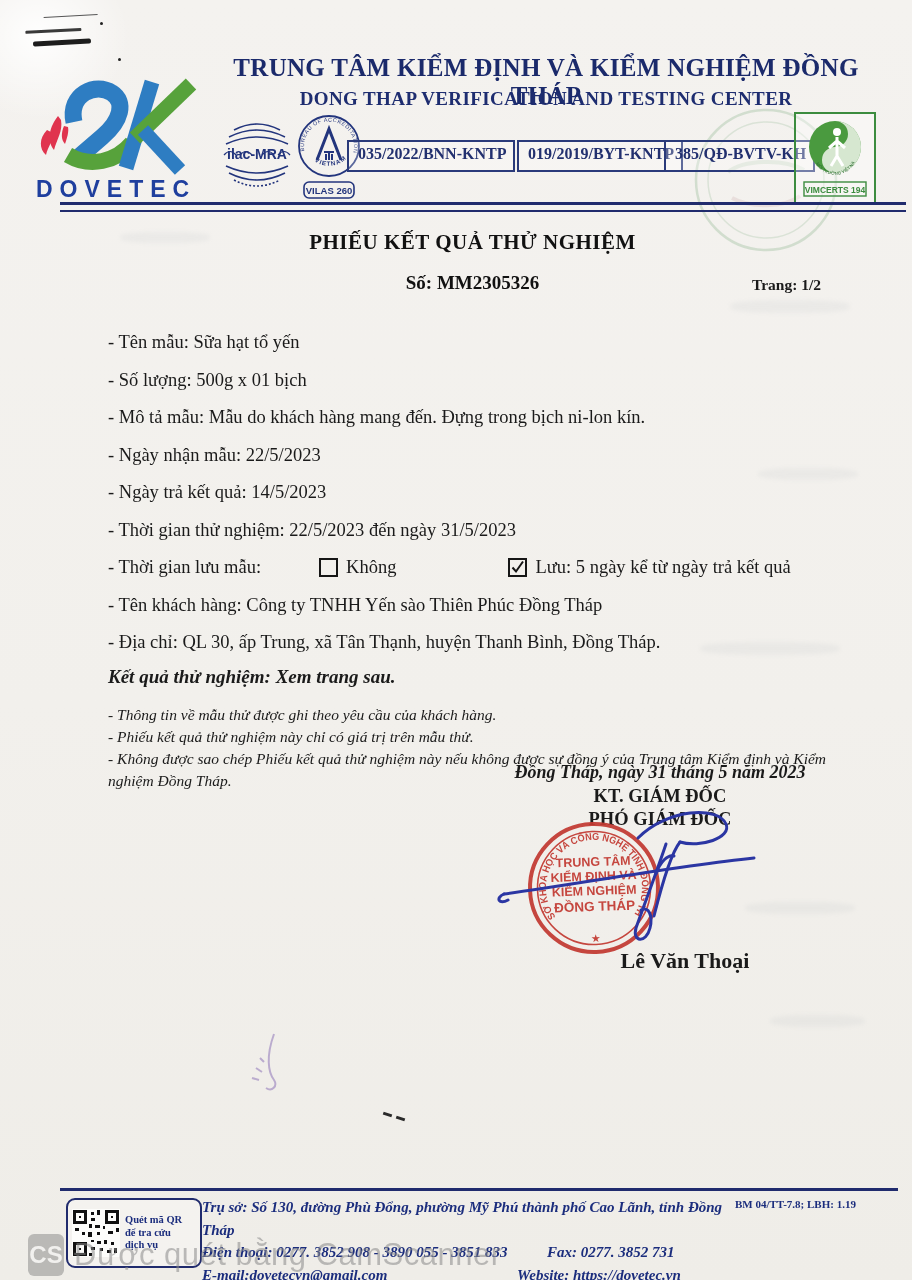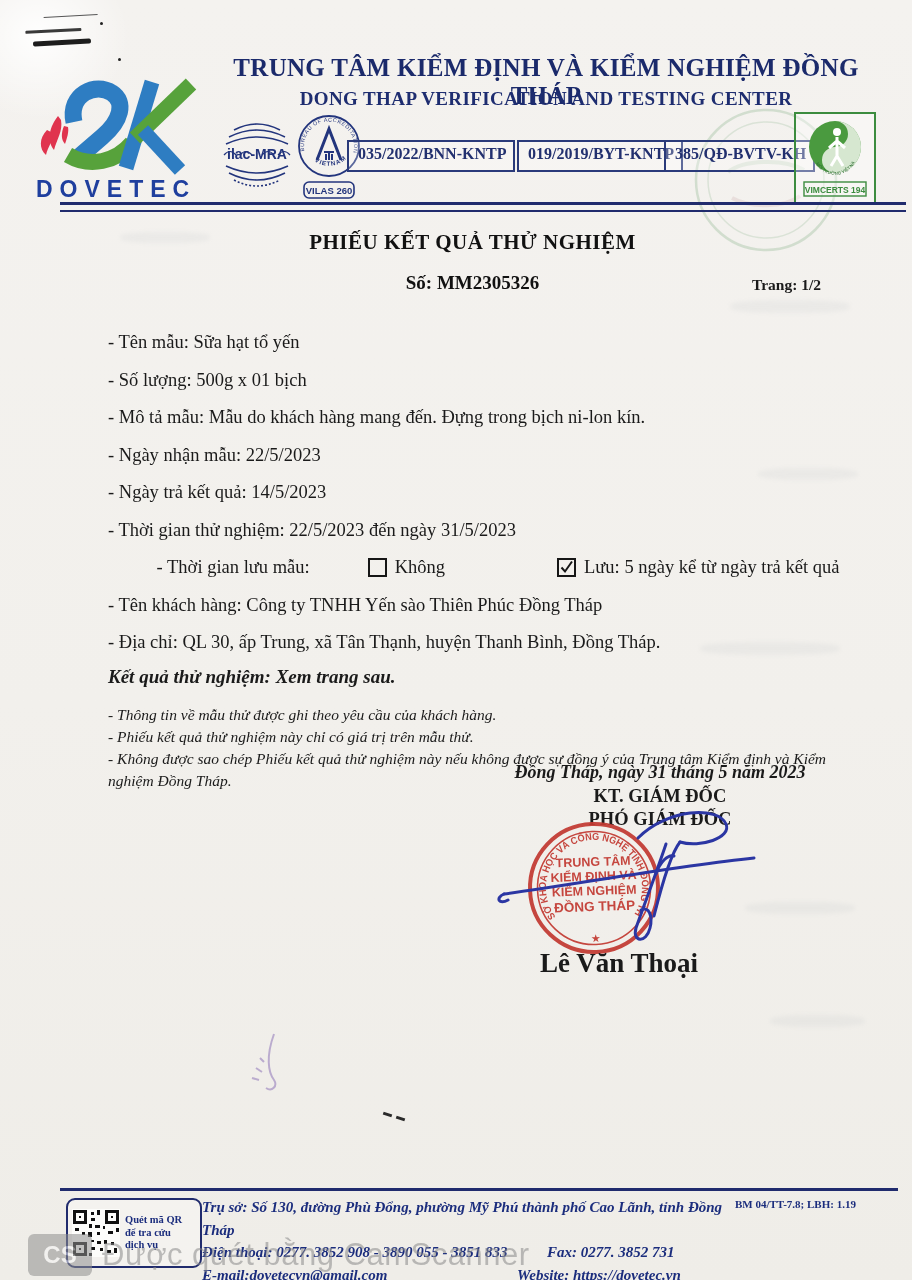--- a/index.html
+++ b/index.html
@@ -18,47 +18,47 @@
   .dbl-line{left:60px;top:202px;width:846px;height:5px;border-top:3px solid #202b6d;
             border-bottom:2px solid #202b6d;}
   
   .doc-title{left:30px;top:230px;width:885px;text-align:center;font-weight:bold;
              font-size:21px;letter-spacing:.5px;color:#111;}
   .doc-number{left:30px;top:272px;width:885px;text-align:center;font-weight:bold;
               font-size:19px;color:#111;}
   .page-label{left:752px;top:276px;font-weight:bold;font-size:15.5px;}
   .items{left:108px;top:330px;width:780px;display:flex;flex-direction:column;gap:13.5px;
          font-size:18.5px;line-height:24px;}
-  .ret-row{display:flex;align-items:center;justify-content:center;}
+  .ret-row{display:flex;align-items:center;}
   .cb{display:inline-block;width:15px;height:15px;border:2px solid #161616;
       background:transparent;flex:0 0 auto;}
   .cb svg{display:block;}
   .result-line{left:108px;top:666px;font-weight:bold;font-style:italic;font-size:19px;}
   .notes{left:108px;top:704px;width:760px;font-style:italic;font-size:15.5px;line-height:22px;}
   
   .sig-date{left:440px;top:762px;width:440px;text-align:center;font-weight:bold;
             font-style:italic;font-size:18px;}
   .sig-t1{left:440px;top:786px;width:440px;text-align:center;font-weight:bold;font-size:18.5px;}
   .sig-t2{left:440px;top:809px;width:440px;text-align:center;font-weight:bold;font-size:18.5px;}
-  .sig-name{left:540px;top:948px;width:290px;text-align:left;font-weight:bold;font-size:27px;}
+  .sig-name{left:540px;top:948px;width:290px;text-align:center;font-weight:bold;font-size:22px;}
   
   .foot-line{left:60px;top:1188px;width:838px;height:3px;background:#202b6d;}
   .qr-box{left:66px;top:1198px;width:124px;height:62px;border:2px solid #202b6d;
           border-radius:9px;display:flex;align-items:center;gap:5px;padding:2px 4px;
           background:rgba(255,255,255,.3);}
   .qr-caption{font-size:10.5px;line-height:12.5px;color:#1b2d7d;font-weight:bold;}
   .foot-text{left:202px;top:1196px;width:530px;font-style:italic;font-size:15px;
              line-height:22.5px;color:#1b2d7d;font-weight:bold;}
   .foot-row{display:flex;}
   .form-code{left:735px;top:1198px;font-weight:bold;font-size:11px;color:#1b2d7d;
              font-family:"Liberation Serif",serif;}
   
   .watermark{left:28px;top:1234px;display:flex;align-items:center;gap:10px;opacity:.55;
              font-family:"Liberation Sans","DejaVu Sans",sans-serif;z-index:40;}
-  .cs-badge{width:64px;height:42px;background:#8f8f8f;border-radius:6px;color:#f4f4f4;
+  .cs-badge{width:36px;height:42px;background:#8f8f8f;border-radius:6px;color:#f4f4f4;
             display:flex;align-items:center;justify-content:center;font-weight:bold;font-size:24px;}
   .cs-text{font-size:31px;color:#8a8a8a;letter-spacing:.5px;}
   .smudge{background:#97a0a8;opacity:.09;filter:blur(2px);border-radius:40%;}
   .torn{left:0;top:0;width:130px;height:120px;
         background:radial-gradient(ellipse at 30% 30%,rgba(255,255,255,.95),rgba(255,255,255,0) 70%);}
   .staple{left:33px;top:40px;width:58px;height:5px;background:#1d1d1d;border-radius:2px;
           transform:rotate(-3deg);box-shadow:-8px -12px 0 -1px #3a3a3a,10px -26px 0 -2px #555;}
   .speck{width:3px;height:3px;background:#222;border-radius:50%;}
 </style>
 </head>

